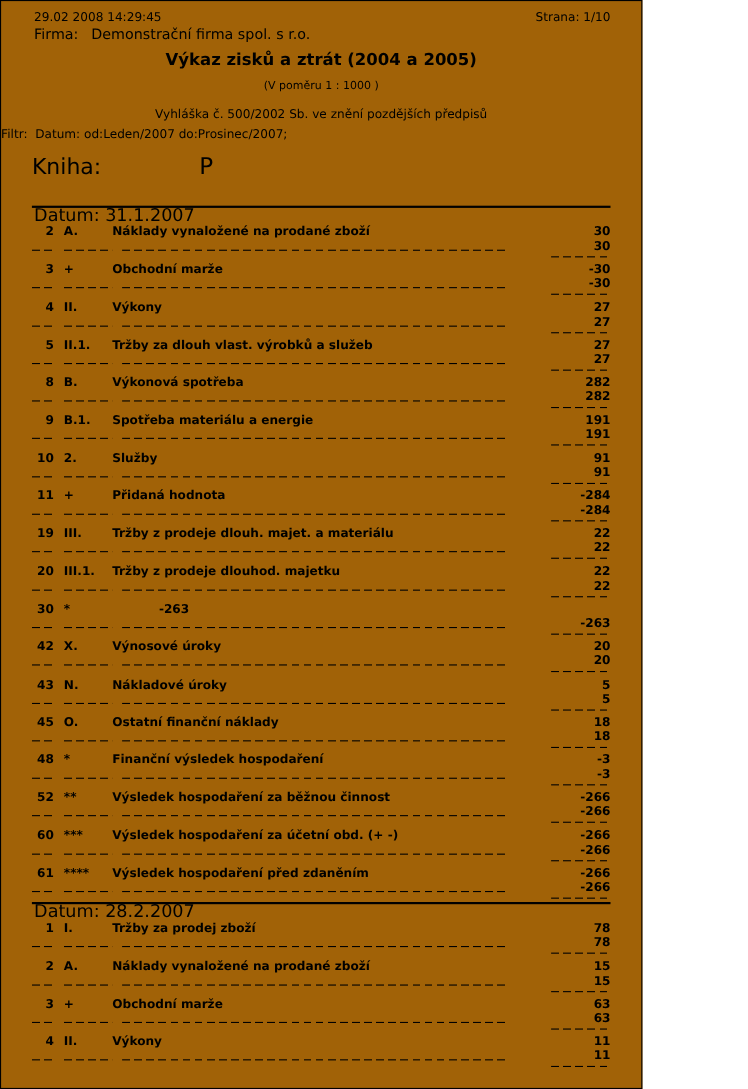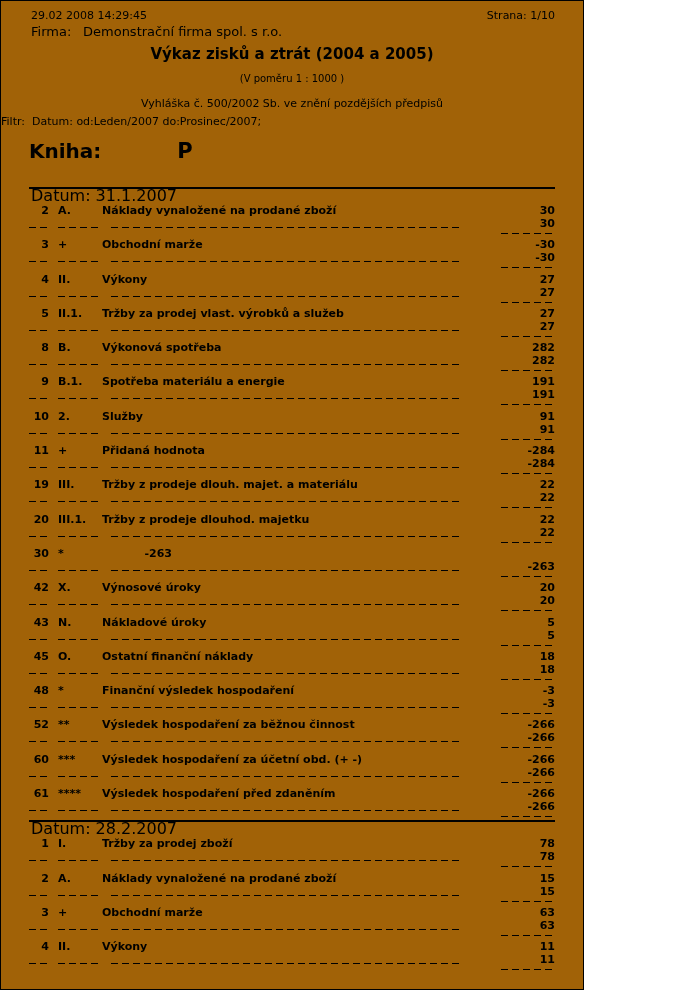--- a/index.html
+++ b/index.html
@@ -27,21 +27,21 @@
     font-size: 13px; line-height: 13px;
   }
   .firm-label { width: 52px; }
   .title   { margin-top: 7px;  text-align: center; font-size: 15px; font-weight: bold; line-height: 18px; }
   .ratio   { margin-top: 9px;  text-align: center; font-size: 10px; line-height: 13px; }
   .law     { margin-top: 12px; text-align: center; font-size: 11px; line-height: 13px; }
   .filter  { margin-top: 5px;  text-align: left; font-size: 11px; line-height: 13px; white-space: pre; }
   .bookline {
     display: flex; align-items: flex-end;
     margin: 11px 28px 0 28px;
-    font-size: 20px; font-weight: bold; line-height: 24px;
+    font-size: 20px; font-weight: normal; line-height: 24px; gap: 13px;
   }
   .book-value { margin-left: 76px; font-size: 21px; }
   .report { margin: 24px 28px 0 28px; }
   .section-rule { height: 0; border-top: 2px solid #000; }
   .section-date { font-size: 16px; font-weight: normal; line-height: 14px; padding-left: 2px; }
   .row { height: 34.3px; overflow: hidden; font-size: 11px; font-weight: bold; }
   .l1 { display: flex; align-items: flex-end; height: 14px; line-height: 13px; }
   .l2 { display: flex; align-items: flex-end; height: 13px; line-height: 12px; }
   .l3 { display: flex; justify-content: flex-end; height: 7.3px; }
   .num  { flex: none; width: 20px; text-align: right; }
@@ -138,21 +138,21 @@
     </div>
     <div class="l3">
       <span class="dash d-val"></span>
     </div>
   </div>
 
   <div class="row">
     <div class="l1">
       <span class="num">5</span>
       <span class="code">II.1.</span>
-      <span class="desc">Tržby za prodej vlast. výrobků a služeb</span>
+      <span class="desc">Tržby za dlouh vlast. výrobků a služeb</span>
       <span class="val">27</span>
     </div>
     <div class="l2">
       <span class="dash d-num"></span>
       <span class="dash d-code"></span>
       <span class="dash d-desc"></span>
       <span class="val">27</span>
     </div>
     <div class="l3">
       <span class="dash d-val"></span>

